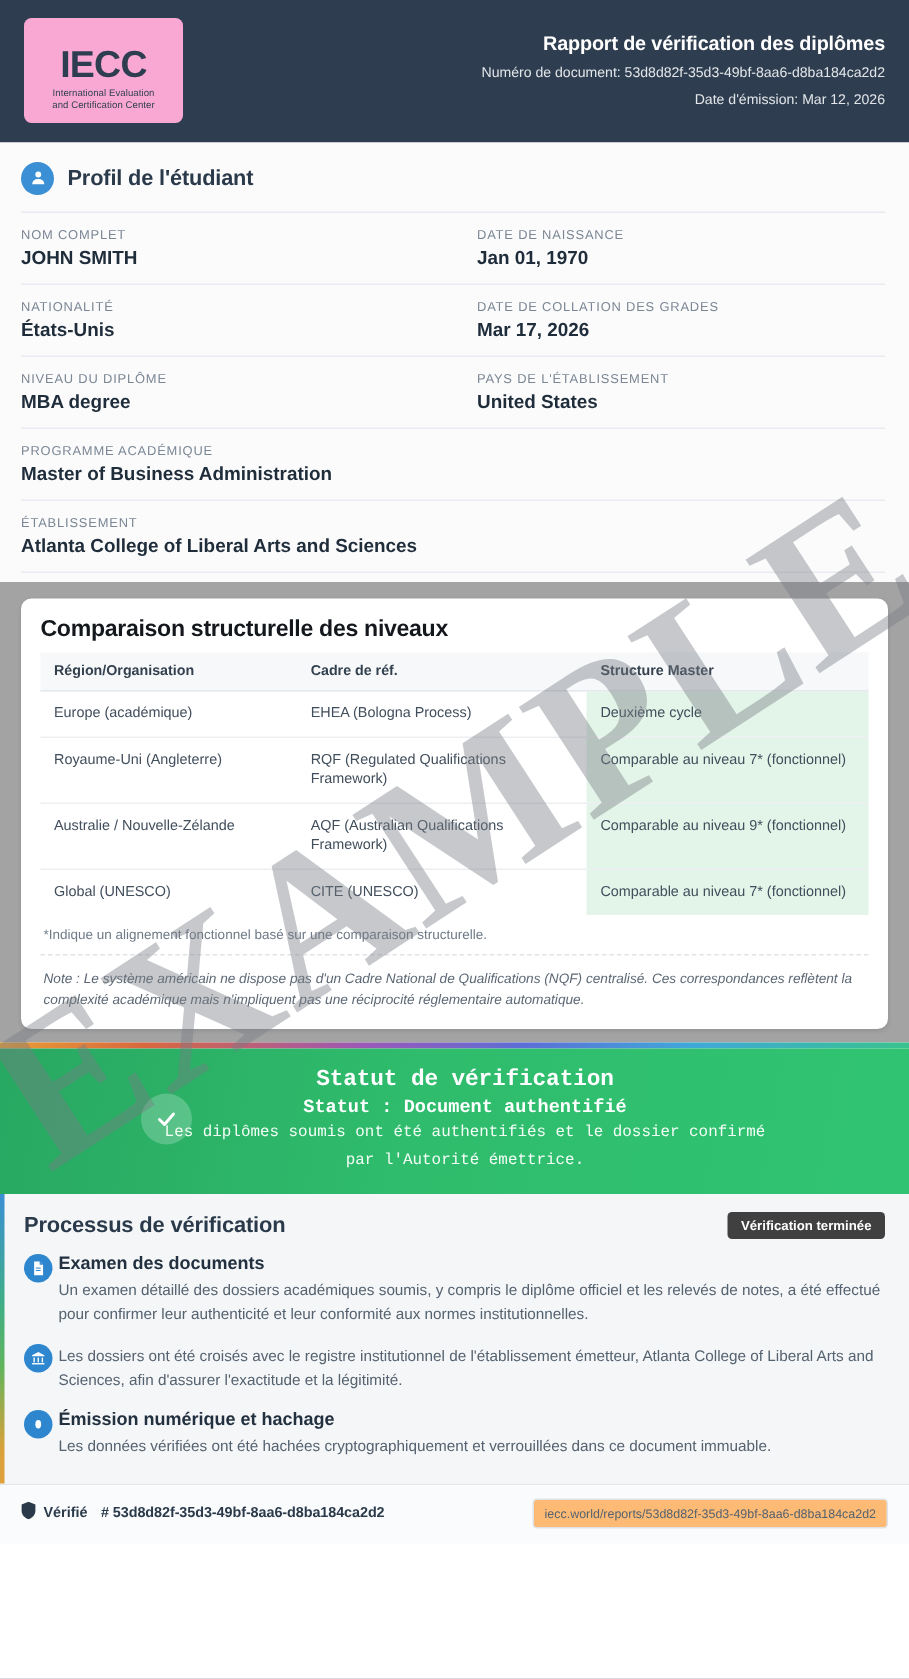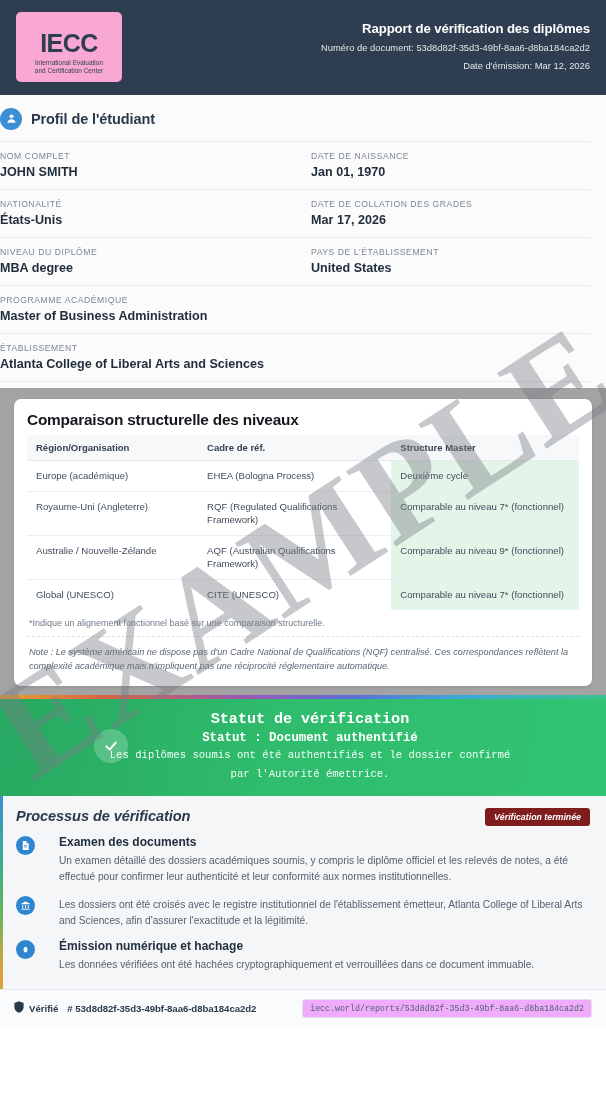--- a/index.html
+++ b/index.html
@@ -60,21 +60,21 @@
   }
   .header-meta {
     font-size: 9.4px;
     color: #e2e6ea;
     line-height: 1.55;
     margin-top: 3px;
   }
 
   
   .profile {
-    padding: 13px 16px 6px 0;
+    padding: 13px 16px 6px 14px;
     background: #fbfbfc;
   }
   .profile-head {
     display: flex;
     align-items: center;
     gap: 9px;
     padding-bottom: 11px;
     border-bottom: 1px solid #e7eaee;
   }
   .avatar-circle {
@@ -218,40 +218,40 @@
   }
   .process::before {
     content: "";
     position: absolute;
     left: 0; top: 0; bottom: 0;
     width: 3px;
     background: linear-gradient(180deg,#3b8fd4 0%,#3fae86 38%,#63b45c 60%,#d9a13a 88%,#e0a13a 100%);
   }
   .process-head {
     display: flex;
+    align-items: center;
     justify-content: space-between;
     margin-bottom: 9px;
-    font-style: italic;
   }
   .process-title {
     font-size: 14.6px;
     font-weight: bold;
     color: #2b3a4b;
     letter-spacing: -0.1px;
   }
   .badge {
-    background: #7f1d1d;
+    background: #404040;
     color: #ffffff;
     font-size: 8.8px;
     font-weight: bold;
     padding: 4px 9px 4px 9px;
     border-radius: 3px;
     white-space: nowrap;
   }
-  .step { display: flex; gap: 24px; margin-bottom: 10px; }
+  .step { display: flex; gap: 4px; margin-bottom: 10px; }
   .step:last-child { margin-bottom: 0; }
   .step-icon {
     width: 19px; height: 19px;
     border-radius: 50%;
     background: #2e86cf;
     display: flex; align-items: center; justify-content: center;
     flex: 0 0 auto;
     margin-top: 1px;
   }
   .step-body { flex: 1 1 auto; }
@@ -284,23 +284,23 @@
     gap: 5px;
     font-size: 9.6px;
     font-weight: bold;
     color: #2b3a4b;
     white-space: nowrap;
   }
   .footer-hash { margin-left: 4px; letter-spacing: -0.05px; }
   .footer-url {
     border: 1px solid #dfe3e8;
     border-radius: 3px;
-    background: #f0abfc;
+    background: #fdba74;
     padding: 4px 7px;
-    font-family: Liberation Mono, monospace;
+    font-family: Liberation Sans, sans-serif;
     font-size: 8.3px;
     color: #55626f;
     white-space: nowrap;
   }
 
   
   .watermark {
     position: absolute;
     left: 0; top: 352px;
     width: 606px; height: 400px;

